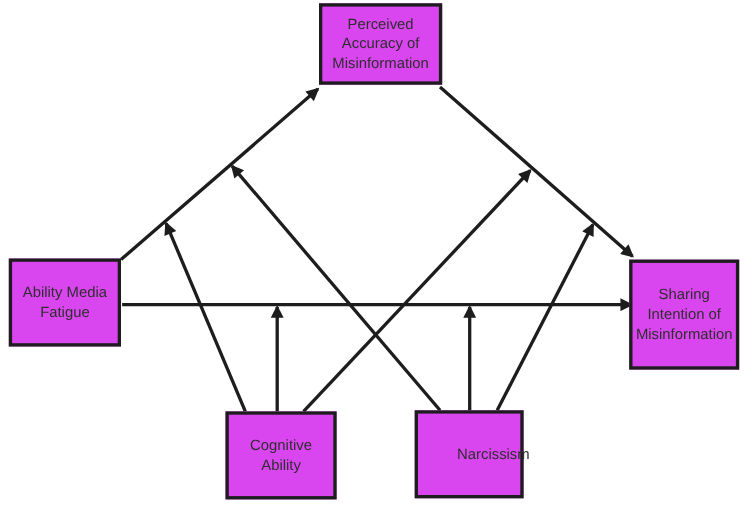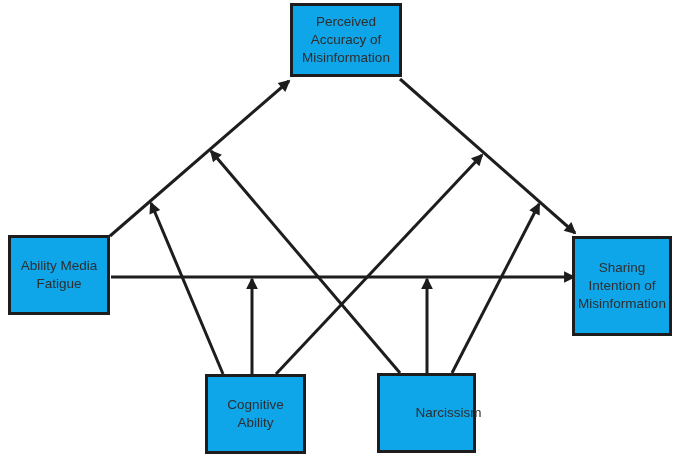--- a/index.html
+++ b/index.html
@@ -21,21 +21,21 @@
     top: 0;
     width: 685px;
     height: 462px;
   }
   .edges-layer line {
     stroke-width: 3;
   }
   .node {
     position: absolute;
     box-sizing: border-box;
-    background: #0ea5e9;
+    background: #d946ef;
     border: 3px solid #1d1d1d;
     display: flex;
     align-items: center;
     justify-content: center;
     text-align: center;
     white-space: pre-line;
     font-size: 13.5px;
     line-height: 1.32;
     color: #2e2e2e;
   }

